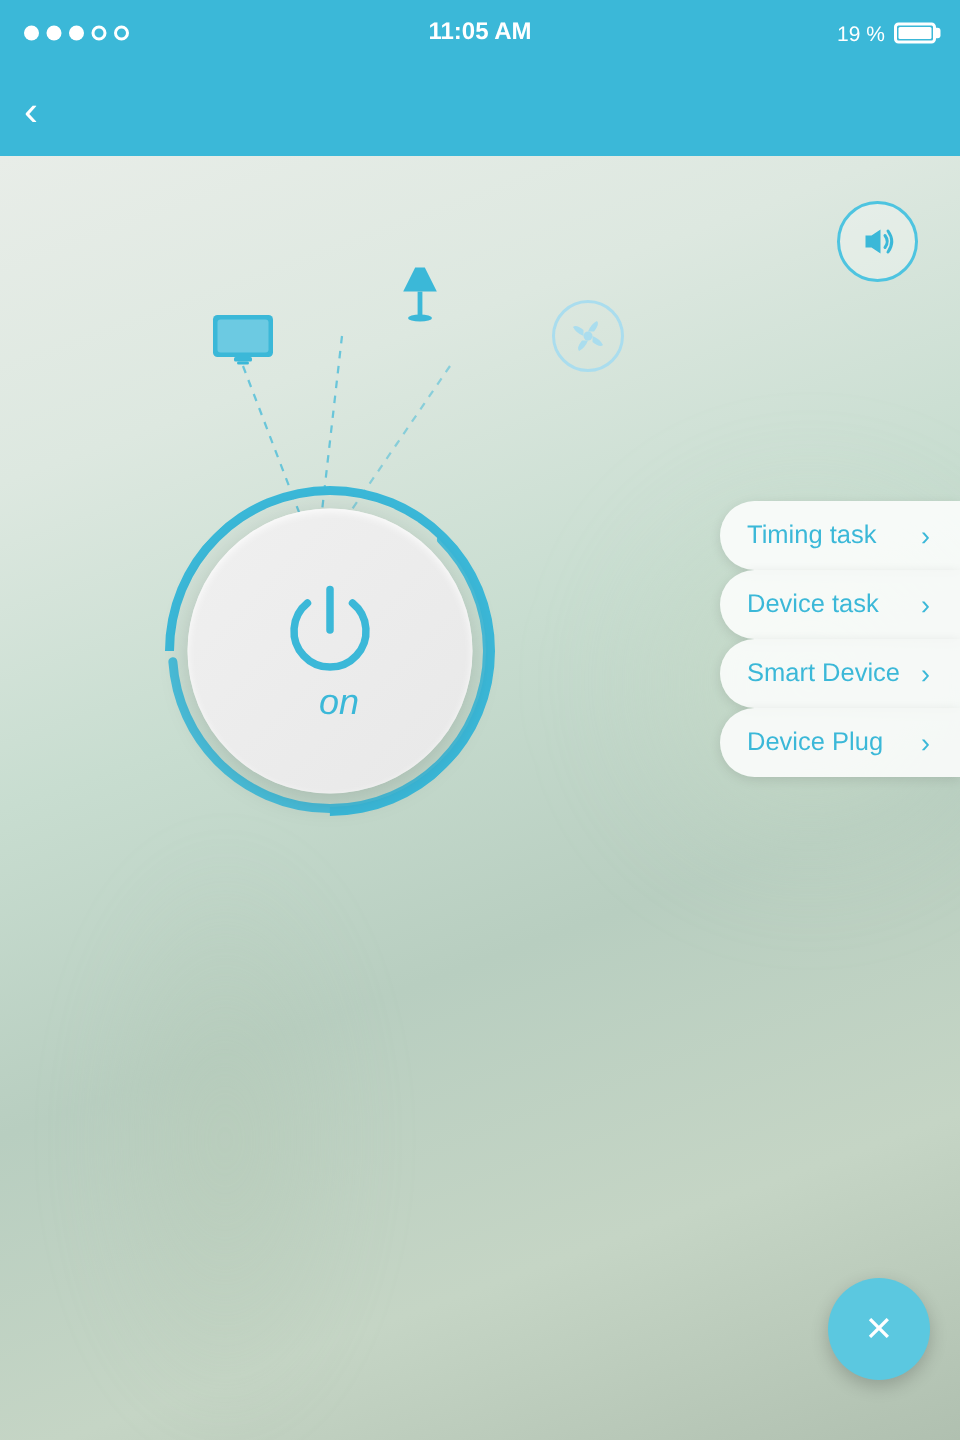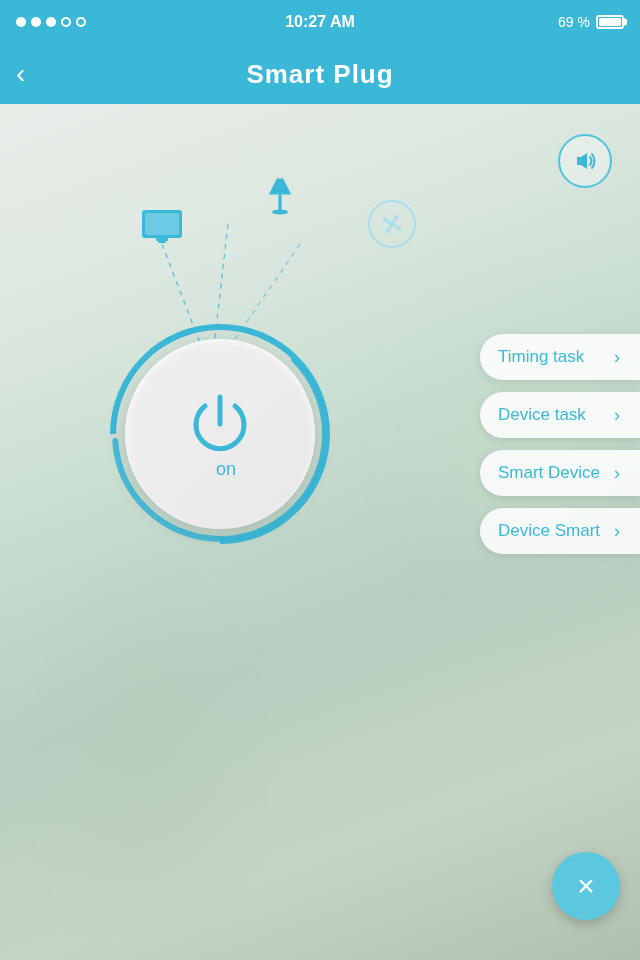--- a/index.html
+++ b/index.html
@@ -225,33 +225,33 @@
       flex-direction: column;
       align-items: center;
       justify-content: center;
       cursor: pointer;
       position: relative;
       z-index: 2;
     }
 
     .power-on-text {
       color: #3bb8d8;
-      font-size: 18px;
+      font-size: 24px;
       font-weight: 500;
+      font-style: italic;
       margin-left: 12px;
     }
 
     
     .side-buttons {
       position: absolute;
       right: 0;
       top: 230px;
       display: flex;
       flex-direction: column;
-      gap: 12px;
       z-index: 10;
     }
 
     .side-btn {
       height: 46px;
       padding: 0 20px 0 18px;
       border-radius: 23px 0 0 23px;
       background: rgba(255,255,255,0.85);
       border: none;
       display: flex;
@@ -350,32 +350,31 @@
 <body>
 
 <div class="status-bar">
   <div class="status-dots">
     <div class="dot"></div>
     <div class="dot"></div>
     <div class="dot"></div>
     <div class="dot empty"></div>
     <div class="dot empty"></div>
   </div>
-  <div class="status-time">10:27 AM</div>
+  <div class="status-time">11:05 AM</div>
   <div class="status-right">
-    <span class="battery-text">69 %</span>
+    <span class="battery-text">19 %</span>
     <div class="battery-icon">
       <div class="battery-fill"></div>
     </div>
   </div>
 </div>
 
 <div class="header">
   <span class="back-button">‹</span>
-  <span class="header-title">Smart  Plug</span>
 </div>
 
 <div class="main-content">
 
   <div class="bg"></div>
   <div class="bg-blob1"></div>
   <div class="bg-blob2"></div>
 
   <div class="sound-button">
     <svg class="sound-icon-svg" viewBox="0 0 28 28" fill="none" xmlns="http://www.w3.org/2000/svg">
@@ -446,21 +445,21 @@
     </button>
     <button class="side-btn">
       <span class="side-btn-label">Device task</span>
       <span class="side-btn-arrow">›</span>
     </button>
     <button class="side-btn">
       <span class="side-btn-label">Smart Device</span>
       <span class="side-btn-arrow">›</span>
     </button>
     <button class="side-btn">
-      <span class="side-btn-label">Device Smart</span>
+      <span class="side-btn-label">Device Plug</span>
       <span class="side-btn-arrow">›</span>
     </button>
   </div>
 
   <div class="close-button">
     <span class="close-x">×</span>
   </div>
 </div>
 
 </body></html>

